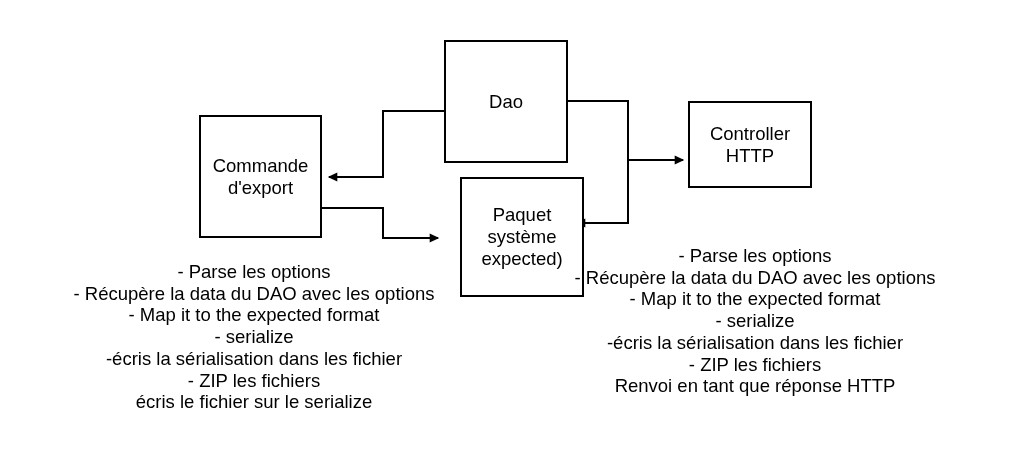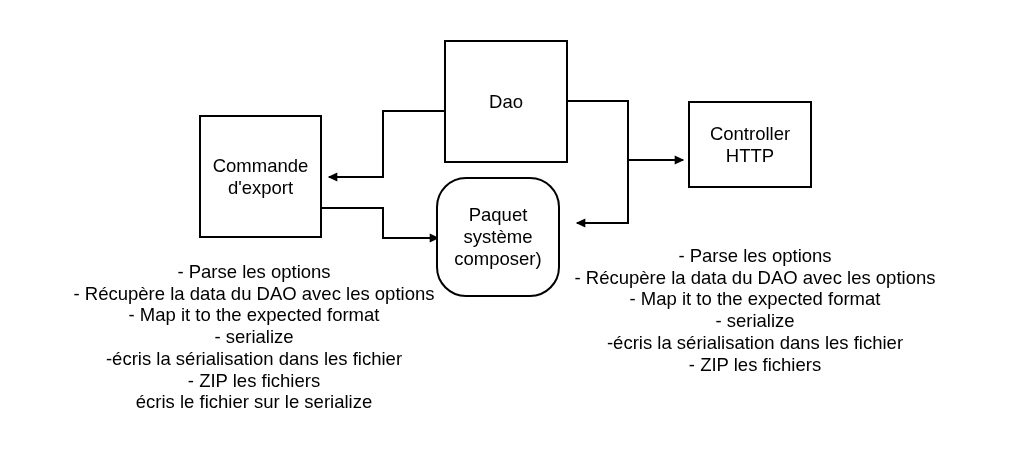--- a/index.html
+++ b/index.html
@@ -32,21 +32,21 @@
     display: flex;
     flex-direction: column;
     align-items: center;
     justify-content: center;
     text-align: center;
     font-size: 18.5px;
     line-height: 21.7px;
   }
   .box-dao        { left: 444px; top:  40px; width: 124px; height: 123px; }
   .box-commande   { left: 199px; top: 115px; width: 123px; height: 123px; }
-  .box-paquet     { left: 436px; top: 177px; width: 124px; height: 120px; border-radius: 30px; }
+  .box-paquet     { left: 460px; top: 177px; width: 124px; height: 120px; }
   .box-controller { left: 688px; top: 101px; width: 124px; height: 87px; }
   .notes {
     position: absolute;
     width: 400px;
     text-align: center;
     font-size: 18.5px;
     line-height: 21.7px;
     white-space: nowrap;
   }
   .notes-left  { left:  54px; top: 261px; }
@@ -74,21 +74,21 @@
     <div>d'export</div>
   </div>
 
   <div class="box box-dao">
     <div>Dao</div>
   </div>
 
   <div class="box box-paquet">
     <div>Paquet</div>
     <div>système</div>
-    <div>composer)</div>
+    <div>expected)</div>
   </div>
 
   <div class="box box-controller">
     <div>Controller</div>
     <div>HTTP</div>
   </div>
 
   <div class="notes notes-left">
     <div>- Parse les options</div>
     <div>- Récupère la data du DAO avec les options</div>
@@ -99,15 +99,16 @@
     <div>écris le fichier sur le serialize</div>
   </div>
 
   <div class="notes notes-right">
     <div>- Parse les options</div>
     <div>- Récupère la data du DAO avec les options</div>
     <div>- Map it to the expected format</div>
     <div>- serialize</div>
     <div>-écris la sérialisation dans les fichier</div>
     <div>- ZIP les fichiers</div>
+    <div>Renvoi en tant que réponse HTTP</div>
   </div>
 
 </div>
 
 </body></html>

